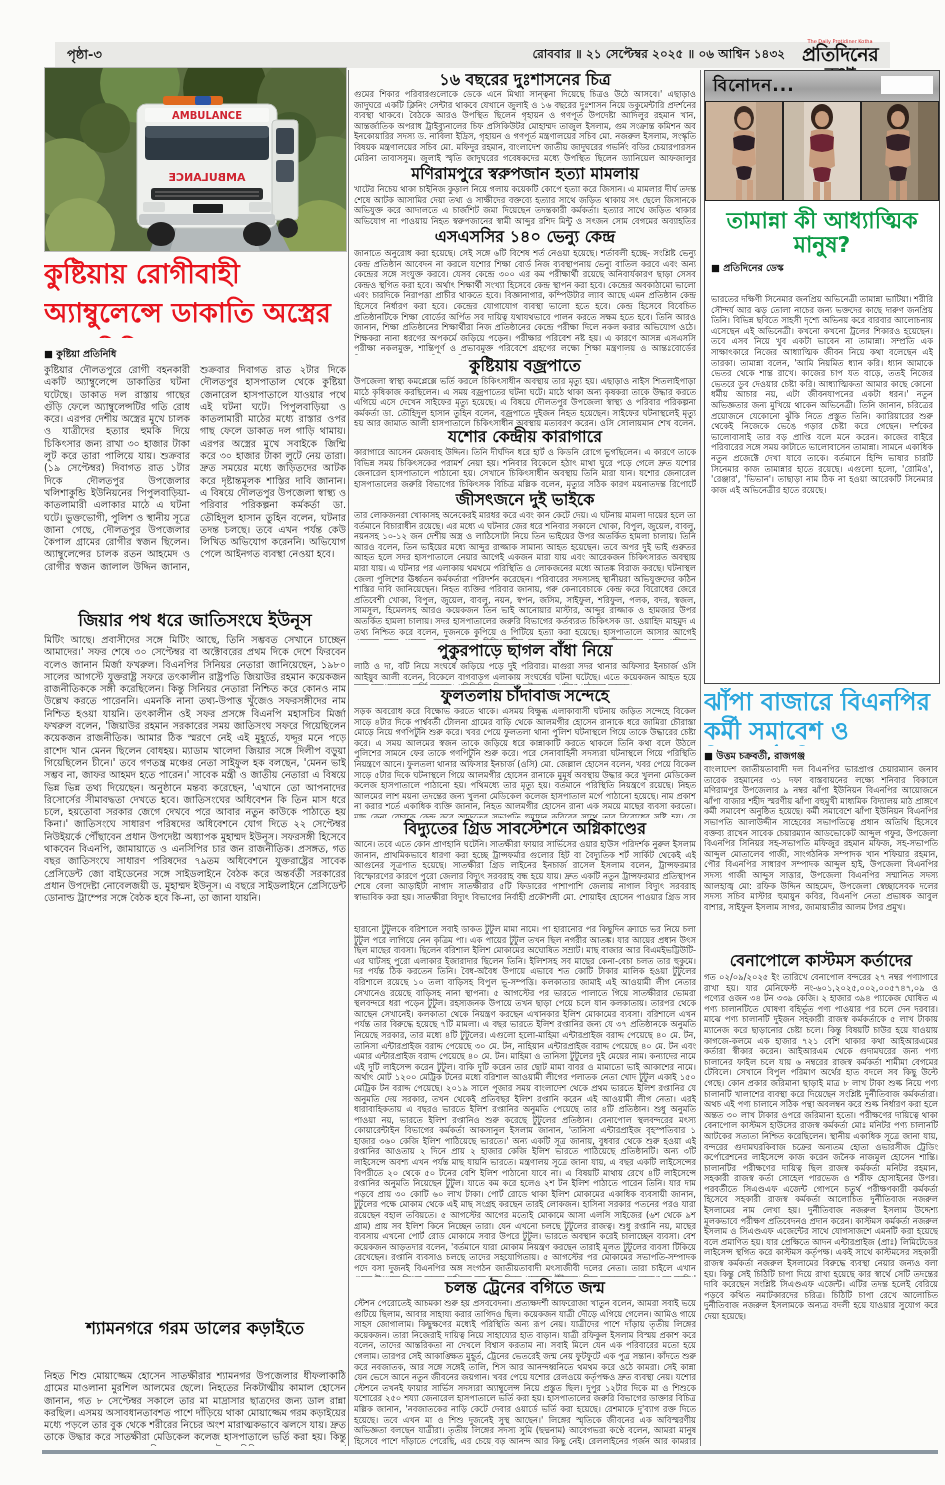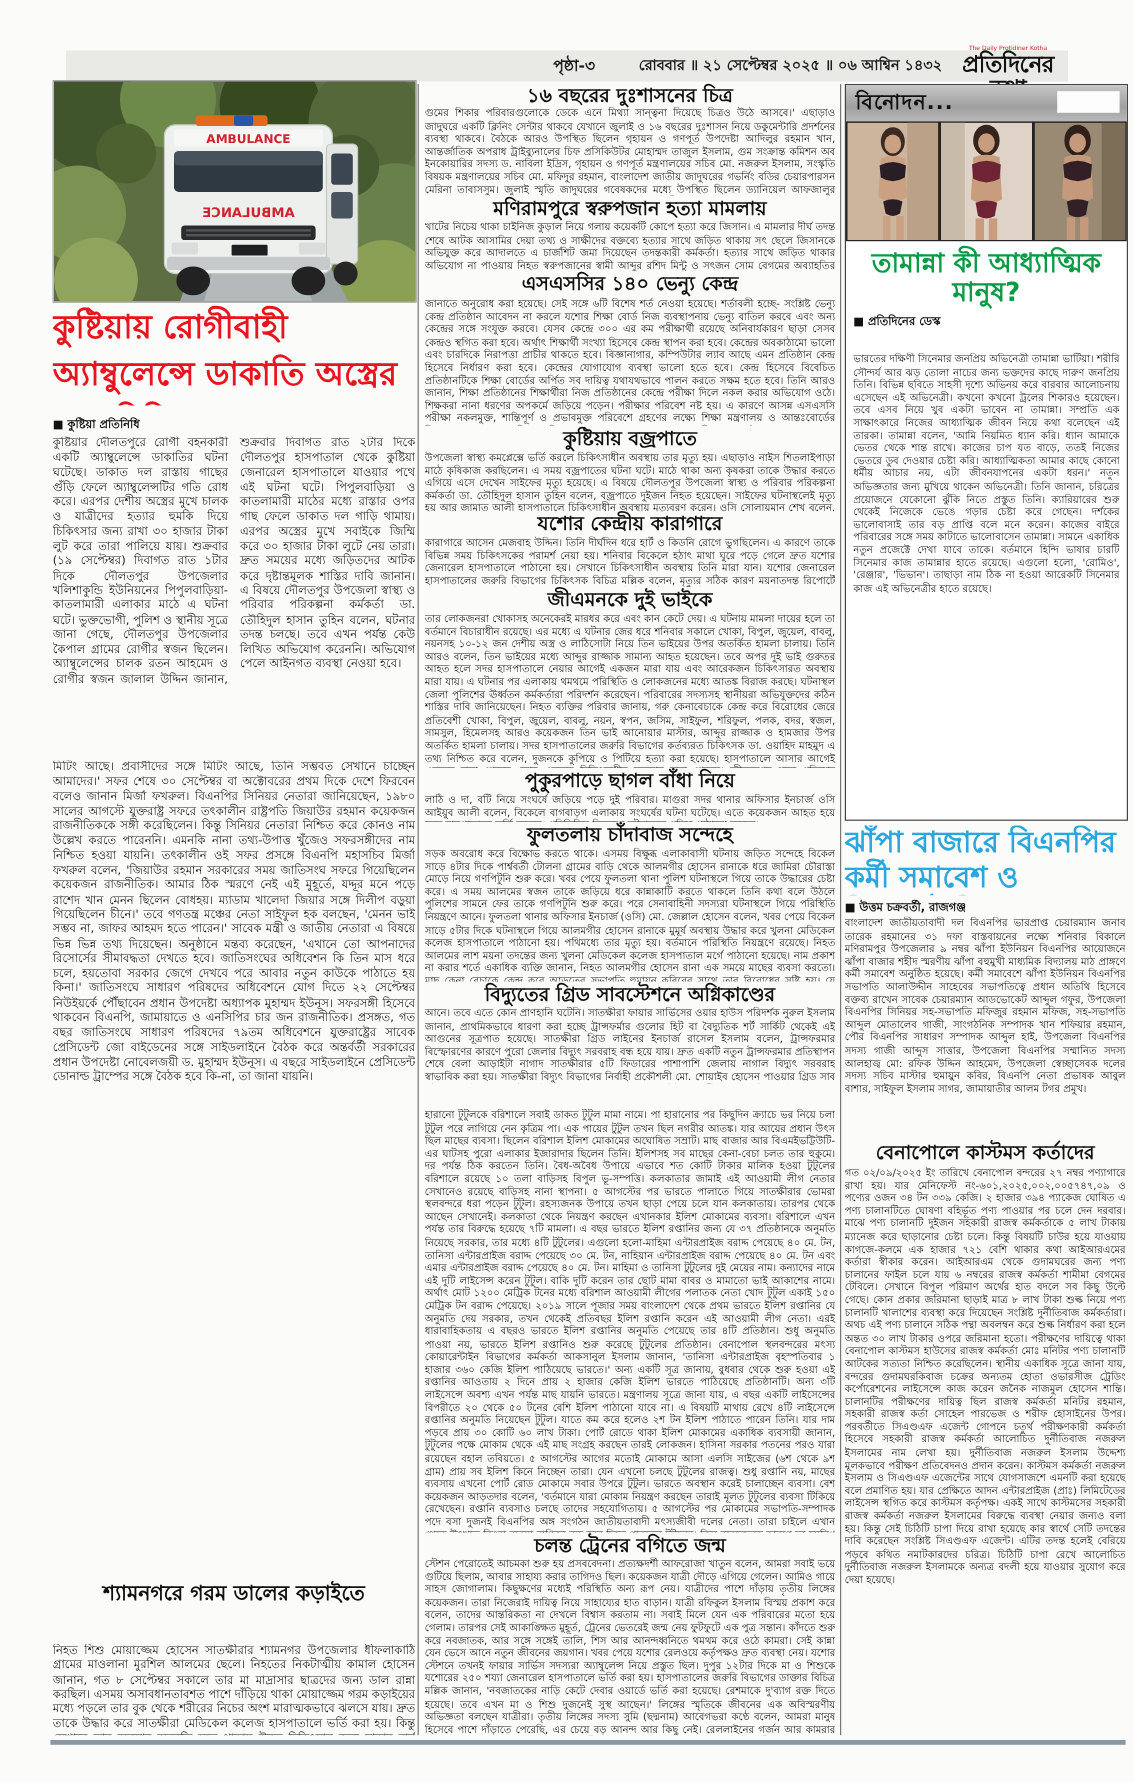--- a/index.html
+++ b/index.html
@@ -1,18 +1,18 @@
 <!DOCTYPE html>
 <html><head>
 <meta charset="utf-8">
 <style>
   html,body{margin:0;padding:0;background:#f4f4f1;}
   #page{position:relative;width:945px;height:1485px;background:#fbfbf9;overflow:hidden;
         font-family:"DejaVu Sans","Liberation Sans",sans-serif;color:#1b1b1b;}
-  .abs{position:absolute;justify-content:center;}
+  .abs{position:absolute;}
   
   .hdr-strip{left:55px;top:42px;width:835px;height:26px;background:#e9e9e6;display:flex;align-items:center;}
   .page-label{font-size:13px;font-weight:bold;margin-left:12px;}
   .date-line{position:absolute;right:105px;font-size:12px;font-weight:bold;white-space:nowrap;}
   .logo-wrap{position:absolute;right:0px;top:-4px;width:100px;height:32px;text-align:center;}
   .logo-tag{font-size:5px;color:#c22;line-height:6px;}
   .logo-txt{font-size:19px;font-weight:900;color:#111;line-height:20px;letter-spacing:-0.5px;}
   
   .vrule{width:1px;background:#777;}
   .hrule{background:#8b97a1;}
@@ -92,47 +92,48 @@
       <ellipse cx="116" cy="166" rx="14" ry="12" fill="#222"></ellipse>
       <ellipse cx="212" cy="166" rx="14" ry="12" fill="#222"></ellipse>
       <ellipse cx="243" cy="160" rx="10" ry="10" fill="#262626"></ellipse>
     </svg>
   </div>
 
   <div class="abs hl-red" style="left:44px;top:254px;width:302px;height:84px;overflow:hidden;">কুষ্টিয়ায় রোগীবাহী অ্যাম্বুলেন্সে ডাকাতি অস্ত্রের মুখে চিকিৎসার ৩০ হাজার টাকা লুট</div>
   <div class="abs byline" style="left:44px;top:347px;width:200px;">■ কুষ্টিয়া প্রতিনিধি</div>
   <div class="abs body-lg twocol" style="left:44px;top:364px;width:302px;height:241px;">কুষ্টিয়ার দৌলতপুরে রোগী বহনকারী একটি অ্যাম্বুলেন্সে ডাকাতির ঘটনা ঘটেছে। ডাকাত দল রাস্তায় গাছের গুঁড়ি ফেলে অ্যাম্বুলেন্সটির গতি রোধ করে। এরপর দেশীয় অস্ত্রের মুখে চালক ও যাত্রীদের হত্যার হুমকি দিয়ে চিকিৎসার জন্য রাখা ৩০ হাজার টাকা লুট করে তারা পালিয়ে যায়। শুক্রবার (১৯ সেপ্টেম্বর) দিবাগত রাত ১টার দিকে দৌলতপুর উপজেলার খলিশাকুন্ডি ইউনিয়নের পিপুলবাড়িয়া-কাতলামারী এলাকার মাঠে এ ঘটনা ঘটে। ভুক্তভোগী, পুলিশ ও স্থানীয় সূত্রে জানা গেছে, দৌলতপুর উপজেলার কৈপাল গ্রামের রোগীর স্বজন ছিলেন। অ্যাম্বুলেন্সের চালক রতন আহমেদ ও রোগীর স্বজন জালাল উদ্দিন জানান, শুক্রবার দিবাগত রাত ২টার দিকে দৌলতপুর হাসপাতাল থেকে কুষ্টিয়া জেনারেল হাসপাতালে যাওয়ার পথে এই ঘটনা ঘটে। পিপুলবাড়িয়া ও কাতলামারী মাঠের মধ্যে রাস্তার ওপর গাছ ফেলে ডাকাত দল গাড়ি থামায়। এরপর অস্ত্রের মুখে সবাইকে জিম্মি করে ৩০ হাজার টাকা লুটে নেয় তারা। দ্রুত সময়ের মধ্যে জড়িতদের আটক করে দৃষ্টান্তমূলক শাস্তির দাবি জানান। এ বিষয়ে দৌলতপুর উপজেলা স্বাস্থ্য ও পরিবার পরিকল্পনা কর্মকর্তা ডা. তৌহিদুল হাসান তুহিন বলেন, ঘটনার তদন্ত চলছে। তবে এখন পর্যন্ত কেউ লিখিত অভিযোগ করেননি। অভিযোগ পেলে আইনগত ব্যবস্থা নেওয়া হবে।</div>
 
+  <div class="abs hl-mid" style="left:44px;top:610px;width:302px;font-size:17px;">জিয়ার পথ ধরে জাতিসংঘে ইউনূস</div>
   <div class="abs body-lg" style="left:44px;top:634px;width:302px;height:708px;">মিটিং আছে। প্রবাসীদের সঙ্গে মিটিং আছে, তিনি সম্ভবত সেখানে চাচ্ছেন আমাদের।' সফর শেষে ৩০ সেপ্টেম্বর বা অক্টোবরের প্রথম দিকে দেশে ফিরবেন বলেও জানান মির্জা ফখরুল। বিএনপির সিনিয়র নেতারা জানিয়েছেন, ১৯৮০ সালের আগস্টে যুক্তরাষ্ট্র সফরে তৎকালীন রাষ্ট্রপতি জিয়াউর রহমান কয়েকজন রাজনীতিককে সঙ্গী করেছিলেন। কিন্তু সিনিয়র নেতারা নিশ্চিত করে কোনও নাম উল্লেখ করতে পারেননি। এমনকি নানা তথ্য-উপাত্ত খুঁজেও সফরসঙ্গীদের নাম নিশ্চিত হওয়া যায়নি। তৎকালীন ওই সফর প্রসঙ্গে বিএনপি মহাসচিব মির্জা ফখরুল বলেন, 'জিয়াউর রহমান সরকারের সময় জাতিসংঘ সফরে গিয়েছিলেন কয়েকজন রাজনীতিক। আমার ঠিক স্মরণে নেই এই মুহূর্তে, যদ্দূর মনে পড়ে রাশেদ খান মেনন ছিলেন বোধহয়। ম্যাডাম খালেদা জিয়ার সঙ্গে দিলীপ বড়ুয়া গিয়েছিলেন চীনে।' তবে গণতন্ত্র মঞ্চের নেতা সাইফুল হক বলছেন, 'মেনন ভাই সম্ভব না, জাফর আহমদ হতে পারেন।' সাবেক মন্ত্রী ও জাতীয় নেতারা এ বিষয়ে ভিন্ন ভিন্ন তথ্য দিয়েছেন। অনুষ্ঠানে মন্তব্য করেছেন, 'এখানে তো আপনাদের রিসোর্সের সীমাবদ্ধতা দেখতে হবে। জাতিসংঘের অধিবেশন কি তিন মাস ধরে চলে, হয়তোবা সরকার জেগে দেখবে পরে আবার নতুন কাউকে পাঠাতে হয় কিনা।' জাতিসংঘে সাধারণ পরিষদের অধিবেশনে যোগ দিতে ২২ সেপ্টেম্বর নিউইয়র্কে পৌঁছাবেন প্রধান উপদেষ্টা অধ্যাপক মুহাম্মদ ইউনূস। সফরসঙ্গী হিসেবে থাকবেন বিএনপি, জামায়াতে ও এনসিপির চার জন রাজনীতিক। প্রসঙ্গত, গত বছর জাতিসংঘে সাধারণ পরিষদের ৭৯তম অধিবেশনে যুক্তরাষ্ট্রের সাবেক প্রেসিডেন্ট জো বাইডেনের সঙ্গে সাইডলাইনে বৈঠক করে অন্তর্বর্তী সরকারের প্রধান উপদেষ্টা নোবেলজয়ী ড. মুহাম্মদ ইউনূস। এ বছরে সাইডলাইনে প্রেসিডেন্ট ডোনাল্ড ট্রাম্পের সঙ্গে বৈঠক হবে কি-না, তা জানা যায়নি।</div>
 
   <div class="abs hl-mid" style="left:44px;top:1318px;width:302px;font-size:17px;">শ্যামনগরে গরম ডালের কড়াইতে</div>
   <div class="abs body-lg" style="left:44px;top:1370px;width:302px;height:76px;">নিহত শিশু মোয়াজ্জেম হোসেন সাতক্ষীরার শ্যামনগর উপজেলার ধীফলাকাঠি গ্রামের মাওলানা মুরশিল আলমের ছেলে। নিহতের নিকটাত্মীয় কামাল হোসেন জানান, গত ৮ সেপ্টেম্বর সকালে তার মা মাদ্রাসার ছাত্রদের জন্য ডাল রান্না করছিল। এসময় অসাবধানতাবশত পাশে দাঁড়িয়ে থাকা মোয়াজ্জেম গরম কড়াইয়ের মধ্যে পড়লে তার বুক থেকে শরীরের নিচের অংশ মারাত্মকভাবে ঝলসে যায়। দ্রুত তাকে উদ্ধার করে সাতক্ষীরা মেডিকেল কলেজ হাসপাতালে ভর্তি করা হয়। কিন্তু সেখানে তার অবস্থার অবনতি হতে থাকায় উন্নত চিকিৎসার জন্য ঢাকার বার্ন ইউনিটে স্থানান্তর করা হয়। সেখানে চিকিৎসাধীন অবস্থায় শুক্রবার রাতে মোয়াজ্জেম শেষ নিঃশ্বাস ত্যাগ করে। শনিবার সকালে মৃতদেহ বাড়িতে আনা হয়।</div>
 
   <div class="abs hl-mid" style="left:354px;top:70px;width:342px;">১৬ বছরের দুঃশাসনের চিত্র</div>
   <div class="abs body-txt" style="left:354px;top:89px;width:342px;height:74px;">গুমের শিকার পরিবারগুলোকে ডেকে এনে মিথ্যা সান্ত্বনা দিয়েছে চিত্রও উঠে আসবে।' এছাড়াও জাদুঘরে একটি ক্লিনিং সেন্টার থাকবে যেখানে জুলাই ও ১৬ বছরের দুঃশাসন নিয়ে ডকুমেন্টারি প্রদর্শনের ব্যবস্থা থাকবে। বৈঠকে আরও উপস্থিত ছিলেন গৃহায়ন ও গণপূর্ত উপদেষ্টা আদিলুর রহমান খান, আন্তর্জাতিক অপরাধ ট্রাইব্যুনালের চিফ প্রসিকিউটর মোহাম্মদ তাজুল ইসলাম, গুম সংক্রান্ত কমিশন অব ইনকোয়ারির সদস্য ড. নাবিলা ইদ্রিস, গৃহায়ন ও গণপূর্ত মন্ত্রণালয়ের সচিব মো. নজরুল ইসলাম, সংস্কৃতি বিষয়ক মন্ত্রণালয়ের সচিব মো. মফিদুর রহমান, বাংলাদেশ জাতীয় জাদুঘরের গভর্নিং বডির চেয়ারপারসন মেরিনা তাবাসসুম। জুলাই স্মৃতি জাদুঘরের গবেষকদের মধ্যে উপস্থিত ছিলেন ড্যানিয়েল আফজালুর রহমান, কবি হাসান রোবায়েত, মালিহা নামলাহা, জাদুঘরের শিল্পী তেজশ হালদার জশ, মোসফিকুর রহমান জোহান, জাদুঘরের স্থপতি সালাউদ্দিন আহমেদ এবং সমন্বয়কারী হাসান এমাম।</div>
 
   <div class="abs hl-mid" style="left:354px;top:164px;width:342px;">মণিরামপুরে স্বরুপজান হত্যা মামলায়</div>
   <div class="abs body-txt" style="left:354px;top:184px;width:342px;height:42px;">খাটের নিচেয় থাকা চাইনিজ কুড়াল নিয়ে গলায় কয়েকটি কোপে হত্যা করে জিসান। এ মামলার দীর্ঘ তদন্ত শেষে আটক আসামির দেয়া তথ্য ও সাক্ষীদের বক্তব্যে হত্যার সাথে জড়িত থাকায় সৎ ছেলে জিসানকে অভিযুক্ত করে আদালতে এ চার্জশিট জমা দিয়েছেন তদন্তকারী কর্মকর্তা। হত্যার সাথে জড়িত থাকার অভিযোগ না পাওয়ায় নিহত স্বরুপজানের স্বামী আব্দুর রশিদ মিন্টু ও সৎজন সোম বেগমের অব্যাহতির আবেদন করা হয়েছে চার্জশিটে। চার্জশিটে অভিযুক্ত জিসানকে আটক দেখানো হয়েছে।</div>
 
   <div class="abs hl-mid" style="left:354px;top:227px;width:342px;">এসএসসির ১৪০ ভেন্যু কেন্দ্র</div>
   <div class="abs body-txt" style="left:354px;top:248px;width:342px;height:107px;">জানাতে অনুরোধ করা হয়েছে। সেই সঙ্গে ৬টি বিশেষ শর্ত নেওয়া হয়েছে। শর্তাবলী হচ্ছে- সংশ্লিষ্ট ভেন্যু কেন্দ্র প্রতিষ্ঠান আবেদন না করলে যশোর শিক্ষা বোর্ড নিজ ব্যবস্থাপনায় ভেন্যু বাতিল করবে এবং অন্য কেন্দ্রের সঙ্গে সংযুক্ত করবে। যেসব কেন্দ্রে ৩০০ এর কম পরীক্ষার্থী রয়েছে অনিবার্যকারণ ছাড়া সেসব কেন্দ্রও স্থগিত করা হবে। অর্থাৎ শিক্ষার্থী সংখ্যা হিসেবে কেন্দ্র স্থাপন করা হবে। কেন্দ্রের অবকাঠামো ভালো এবং চারদিকে নিরাপত্তা প্রাচীর থাকতে হবে। বিজ্ঞানাগার, কম্পিউটার ল্যাব আছে এমন প্রতিষ্ঠান কেন্দ্র হিসেবে নির্ধারণ করা হবে। কেন্দ্রের যোগাযোগ ব্যবস্থা ভালো হতে হবে। কেন্দ্র হিসেবে বিবেচিত প্রতিষ্ঠানটিকে শিক্ষা বোর্ডের অর্পিত সব দায়িত্ব যথাযথভাবে পালন করতে সক্ষম হতে হবে। তিনি আরও জানান, শিক্ষা প্রতিষ্ঠানের শিক্ষার্থীরা নিজ প্রতিষ্ঠানের কেন্দ্রে পরীক্ষা দিলে নকল করার অভিযোগ ওঠে। শিক্ষকরা নানা ধরণের অপকর্মে জড়িয়ে পড়েন। পরীক্ষার পরিবেশ নষ্ট হয়। এ কারণে আসন্ন এসএসসি পরীক্ষা নকলমুক্ত, শান্তিপূর্ণ ও প্রভাবমুক্ত পরিবেশে গ্রহণের লক্ষ্যে শিক্ষা মন্ত্রণালয় ও আন্তঃবোর্ডের সিদ্ধান্তে ভেন্যু কেন্দ্র বাতিলের সিদ্ধান্ত নেওয়া হয়েছে। ভেন্যু কেন্দ্র বাতিল হলে দুই-এক জায়গায় কেন্দ্র বাড়তে পারে। তবে পুরো বিষয়টি সুন্দরভাবে সম্পন্ন করার জন্য যথেষ্ট সময় হাতে রয়েছে। যশোর বোর্ড আসন্ন এসএসসি পরীক্ষা নকলমুক্ত, শান্তিপূর্ণ ও প্রভাবমুক্ত পরিবেশেই সম্পন্ন করবে।</div>
 
   <div class="abs hl-mid" style="left:354px;top:356px;width:342px;">কুষ্টিয়ায় বজ্রপাতে</div>
   <div class="abs body-txt" style="left:354px;top:376px;width:342px;height:50px;">উপজেলা স্বাস্থ্য কমপ্লেক্সে ভর্তি করলে চিকিৎসাধীন অবস্থায় তার মৃত্যু হয়। এছাড়াও নাইস শিতলাইপাড়া মাঠে কৃষিকাজ করছিলেন। এ সময় বজ্রপাতের ঘটনা ঘটে। মাঠে থাকা অন্য কৃষকরা তাকে উদ্ধার করতে এগিয়ে এসে দেখেন সাইফের মৃত্যু হয়েছে। এ বিষয়ে দৌলতপুর উপজেলা স্বাস্থ্য ও পরিবার পরিকল্পনা কর্মকর্তা ডা. তৌহিদুল হাসান তুহিন বলেন, বজ্রপাতে দুইজন নিহত হয়েছেন। সাইফের ঘটনাস্থলেই মৃত্যু হয় আর জামাত আলী হাসপাতালে চিকিৎসাধীন অবস্থায় মৃত্যুবরণ করেন। ওসি সোলায়মান শেখ বলেন, বজ্রপাতে দুইজনের মৃত্যু হয়েছে। আইনি প্রক্রিয়া শেষে মরদেহ স্বজনদের কাছে হস্তান্তর করা হয়েছে।</div>
 
   <div class="abs hl-mid" style="left:354px;top:427px;width:342px;">যশোর কেন্দ্রীয় কারাগারে</div>
   <div class="abs body-txt" style="left:354px;top:447px;width:342px;height:42px;">কারাগারে আসেন মেজবাহ উদ্দিন। তিনি দীর্ঘদিন ধরে হার্ট ও কিডনি রোগে ভুগছিলেন। এ কারণে তাকে বিভিন্ন সময় চিকিৎসকের পরামর্শ নেয়া হয়। শনিবার বিকেলে হঠাৎ মাথা ঘুরে পড়ে গেলে দ্রুত যশোর জেনারেল হাসপাতালে পাঠানো হয়। সেখানে চিকিৎসাধীন অবস্থায় তিনি মারা যান। যশোর জেনারেল হাসপাতালের জরুরি বিভাগের চিকিৎসক বিচিত্র মল্লিক বলেন, মৃত্যুর সঠিক কারণ ময়নাতদন্ত রিপোর্টে জানা যাবে। তবে প্রাথমিকভাবে ধারণা করা হচ্ছে, তিনি হার্টের রোগী ছিলেন, সে কারণেই তার মৃত্যু হতে পারে। মৃত্যুর খবর পেয়ে কারা প্রশাসন আইনানুগ প্রক্রিয়া শুরু করেছে।</div>
 
-  <div class="abs hl-mid" style="left:354px;top:490px;width:342px;">জীএমনকে দুই ভাইকে</div>
+  <div class="abs hl-mid" style="left:354px;top:490px;width:342px;">জীসৎজনে দুই ভাইকে</div>
   <div class="abs body-txt" style="left:354px;top:510px;width:342px;height:130px;">তার লোকজনরা খোকাসহ অনেকেরই মারধর করে এবং কান কেটে দেয়। এ ঘটনায় মামলা দায়ের হলে তা বর্তমানে বিচারাধীন রয়েছে। এর মধ্যে এ ঘটনার জের ধরে শনিবার সকালে খোকা, বিপুল, জুয়েল, বাবলু, নয়নসহ ১০-১২ জন দেশীয় অস্ত্র ও লাঠিসোটা নিয়ে তিন ভাইয়ের উপর অতর্কিত হামলা চালায়। তিনি আরও বলেন, তিন ভাইয়ের মধ্যে আব্দুর রাজ্জাক সামান্য আহত হয়েছেন। তবে অপর দুই ভাই গুরুতর আহত হলে সদর হাসপাতালে নেয়ার আগেই একজন মারা যায় এবং আরেকজন চিকিৎসারত অবস্থায় মারা যায়। এ ঘটনার পর এলাকায় থমথমে পরিস্থিতি ও লোকজনের মধ্যে আতঙ্ক বিরাজ করছে। ঘটনাস্থল জেলা পুলিশের ঊর্ধ্বতন কর্মকর্তারা পরিদর্শন করেছেন। পরিবারের সদস্যসহ স্থানীয়রা অভিযুক্তদের কঠিন শাস্তির দাবি জানিয়েছেন। নিহত ব্যক্তির পরিবার জানায়, গরু কেনাবেচাকে কেন্দ্র করে বিরোধের জেরে প্রতিবেশী খোকা, বিপুল, জুয়েল, বাবলু, নয়ন, স্বপন, জসিম, সাইফুল, শরিফুল, পলক, বদর, স্বজল, সামসুল, হিমেলসহ আরও কয়েকজন তিন ভাই আনোয়ার মাস্টার, আব্দুর রাজ্জাক ও হামজার উপর অতর্কিত হামলা চালায়। সদর হাসপাতালের জরুরি বিভাগের কর্তব্যরত চিকিৎসক ডা. ওয়াহিদ মাহমুদ এ তথ্য নিশ্চিত করে বলেন, দুজনকে কুপিয়ে ও পিটিয়ে হত্যা করা হয়েছে। হাসপাতালে আসার আগেই একজন মারা গেছেন, আর একজন চিকিৎসাধীন অবস্থায় মারা গেছেন। জীবননগর থানা পুলিশের ভারপ্রাপ্ত কর্মকর্তা (ওসি) মামুন হোসেন বিশ্বাস বলেন, প্রতিবেশীর সঙ্গে গরু কেনাবেচা নিয়ে তাদের মধ্যে পূর্ব থেকে বিরোধ চলে আসছিল। আজ মাঠের মধ্যে কুপিয়ে ও পিটিয়ে হত্যা করেছে বলে শুনেছি। মরদেহ হাসপাতালে আছে। অভিযুক্তদের ধরতে অভিযান চলছে।</div>
 
   <div class="abs hl-mid" style="left:354px;top:641px;width:342px;">পুকুরপাড়ে ছাগল বাঁধা নিয়ে</div>
   <div class="abs body-txt" style="left:354px;top:661px;width:342px;height:24px;">লাঠি ও দা, বটি নিয়ে সংঘর্ষে জড়িয়ে পড়ে দুই পরিবার। মাগুরা সদর থানার অফিসার ইনচার্জ ওসি আইয়ুব আলী বলেন, বিকেলে বাগবাড়গ এলাকায় সংঘর্ষের ঘটনা ঘটেছে। এতে কয়েকজন আহত হয়ে সদর হাসপাতালে ভর্তি হয়েছে। পরিস্থিতির নিয়ন্ত্রণে ঘটনাস্থলে পুলিশ পাঠানো হয়েছে।</div>
 
-  <div class="abs hl-mid" style="left:354px;top:686px;width:342px;">ফুলতলায় চাঁদাবাজ সন্দেহে</div>
+  <div class="abs hl-mid" style="left:354px;top:686px;width:342px;font-family:Liberation Serif, serif;">ফুলতলায় চাঁদাবাজ সন্দেহে</div>
   <div class="abs body-txt" style="left:354px;top:706px;width:342px;height:112px;">সড়ক অবরোধ করে বিক্ষোভ করতে থাকে। এসময় বিক্ষুব্ধ এলাকাবাসী ঘটনায় জড়িত সন্দেহে বিকেল সাড়ে ৪টার দিকে পার্শ্ববর্তী টোলনা গ্রামের বাড়ি থেকে আলমগীর হোসেন রানাকে ধরে জামিরা চৌরাস্তা মোড়ে নিয়ে গণপিটুনি শুরু করে। খবর পেয়ে ফুলতলা থানা পুলিশ ঘটনাস্থলে গিয়ে তাকে উদ্ধারের চেষ্টা করে। এ সময় আলমের স্বজন তাকে জড়িয়ে ধরে কান্নাকাটি করতে থাকলে তিনি কথা বলে উঠলে পুলিশের সামনে ফের তাকে গণপিটুনি শুরু করে। পরে সেনাবাহিনী সদস্যরা ঘটনাস্থলে গিয়ে পরিস্থিতি নিয়ন্ত্রণে আনে। ফুলতলা থানার অফিসার ইনচার্জ (ওসি) মো. জেল্লাল হোসেন বলেন, খবর পেয়ে বিকেল সাড়ে ৫টার দিকে ঘটনাস্থলে গিয়ে আলমগীর হোসেন রানাকে মুমূর্ষ অবস্থায় উদ্ধার করে খুলনা মেডিকেল কলেজ হাসপাতালে পাঠানো হয়। পথিমধ্যে তার মৃত্যু হয়। বর্তমানে পরিস্থিতি নিয়ন্ত্রণে রয়েছে। নিহত আলমের লাশ ময়না তদন্তের জন্য খুলনা মেডিকেল কলেজ হাসপাতাল মর্গে পাঠানো হয়েছে। নাম প্রকাশ না করার শর্তে একাধিক ব্যক্তি জানান, নিহত আলমগীর হোসেন রানা এক সময়ে মাছের ব্যবসা করতো। মাছ কেনা বেচাকে কেন্দ্র করে আড়তের সভাপতি হুমায়ুন কবিরের সাথে তার বিরোধের সৃষ্টি হয়। যে কারণে ওই আড়তে আলমের মাছ কেনা বন্ধ হয়ে যায়। যদিও আড়তদার এ অভিযোগ অস্বীকার করেন। জামিরা বাজার ও আশপাশ এলাকায় থমথমে অবস্থা বিরাজ করছে।</div>
 
   <div class="abs hl-mid" style="left:354px;top:819px;width:342px;">বিদ্যুতের গ্রিড সাবস্টেশনে অগ্নিকাণ্ডের</div>
   <div class="abs body-txt" style="left:354px;top:839px;width:342px;height:64px;">আনে। তবে এতে কোন প্রাণহানি ঘটেনি। সাতক্ষীরা ফায়ার সার্ভিসের ওয়ার হাউস পরিদর্শক নুরুল ইসলাম জানান, প্রাথমিকভাবে ধারণা করা হচ্ছে ট্রান্সফর্মার গুলোর হিট বা বৈদ্যুতিক শর্ট সার্কিট থেকেই এই আগুনের সূত্রপাত হয়েছে। সাতক্ষীরা গ্রিড লাইনের ইনচার্জ রাসেল ইসলাম বলেন, ট্রান্সফরমার বিস্ফোরণের কারণে পুরো জেলার বিদ্যুৎ সরবরাহ বন্ধ হয়ে যায়। দ্রুত একটি নতুন ট্রান্সফরমার প্রতিস্থাপন শেষে বেলা আড়াইটা নাগাদ সাতক্ষীরার ৫টি ফিডারের পাশাপাশি জেলায় নাগাল বিদ্যুৎ সরবরাহ স্বাভাবিক করা হয়। সাতক্ষীরা বিদ্যুৎ বিভাগের নির্বাহী প্রকৌশলী মো. শোয়াইব হোসেন পাওয়ার গ্রিড সাব স্টেশনে অগ্নিকাণ্ডের ঘটনা নিশ্চিত করে বলেন, ফায়ার সার্ভিসের কর্মীরা এক ঘণ্টার চেষ্টায় আগুন নিয়ন্ত্রণে আনে। সাথে সাথে বিদ্যুৎ সরবরাহ স্বাভাবিক করার জন্য কাজ শুরু করা হয়। বেলা আড়াইটা থেকে পর্যায়ক্রমে সব স্থানে বিদ্যুৎ সরবরাহ স্বাভাবিক করা হয়।</div>
 
   <div class="abs body-txt" style="left:354px;top:924px;width:342px;height:353px;">হারানো টুটুলকে বরিশালে সবাই ডাকত টুটুল মামা নামে। পা হারানোর পর কিছুদিন ক্র্যাচে ভর নিয়ে চলা টুটুল পরে লাগিয়ে নেন কৃত্রিম পা। এক পায়ের টুটুল তখন ছিল নগরীর আতঙ্ক। যার আয়ের প্রধান উৎস ছিল মাছের ব্যবসা। ছিলেন বরিশাল ইলিশ মোকামের অঘোষিত সম্রাট। মাছ বাজার আর বিএমইভট্টিউটি-এর ঘাটসহ পুরো এলাকার ইজারাদার ছিলেন তিনি। ইলিশসহ সব মাছের কেনা-বেচা চলত তার হুকুমে। দর পর্যন্ত ঠিক করতেন তিনি। বৈধ-অবৈধ উপায়ে এভাবে শত কোটি টাকার মালিক হওয়া টুটুলের বরিশালে রয়েছে ১০ তলা বাড়িসহ বিপুল ভূ-সম্পত্তি। কলকাতার জামাই এই আওয়ামী লীগ নেতার সেখানেও রয়েছে বাড়িসহ নানা স্থাপনা। ৫ আগস্টের পর ভারতে পালাতে গিয়ে সাতক্ষীরার ভোমরা স্থলবন্দরে ধরা পড়েন টুটুল। রহস্যজনক উপায়ে তখন ছাড়া পেয়ে চলে যান কলকাতায়। তারপর থেকে আছেন সেখানেই। কলকাতা থেকে নিয়ন্ত্রণ করছেন এখানকার ইলিশ মোকামের ব্যবসা। বরিশালে এখন পর্যন্ত তার বিরুদ্ধে হয়েছে ৭টি মামলা। এ বছর ভারতে ইলিশ রপ্তানির জন্য যে ৩৭ প্রতিষ্ঠানকে অনুমতি নিয়েছে সরকার, তার মধ্যে ৪টি টুটুলের। এগুলো হলো-মাহিমা এন্টারপ্রাইজ বরাদ্দ পেয়েছে ৪০ মে. টন, তানিসা এন্টারপ্রাইজ বরাদ্দ পেয়েছে ৩০ মে. টন, নাহিয়ান এন্টারপ্রাইজ বরাদ্দ পেয়েছে ৪০ মে. টন এবং এমার এন্টারপ্রাইজ বরাদ্দ পেয়েছে ৪০ মে. টন। মাহিমা ও তানিসা টুটুলের দুই মেয়ের নাম। কন্যাদের নামে এই দুটি লাইসেন্স করেন টুটুল। বাকি দুটি করেন তার ছোট মামা বাবর ও  মামাতো ভাই আকাশের নামে। অর্থাৎ মোট ১২০০ মেট্রিক টনের মধ্যে বরিশাল আওয়ামী লীগের পলাতক নেতা খোদ টুটুল একাই ১৫০ মেট্রিক টন বরাদ্দ পেয়েছে। ২০১৯ সালে পূজার সময় বাংলাদেশ থেকে প্রথম ভারতে ইলিশ রপ্তানির যে অনুমতি দেয় সরকার, তখন থেকেই প্রতিবছর ইলিশ রপ্তানি করেন এই আওয়ামী লীগ নেতা। এরই ধারাবাহিকতায় এ বছরও ভারতে ইলিশ রপ্তানির অনুমতি পেয়েছে তার ৪টি প্রতিষ্ঠান। শুধু অনুমতি পাওয়া নয়, ভারতে ইলিশ রপ্তানিও শুরু করেছে টুটুলের প্রতিষ্ঠান। বেনাপোল স্থলবন্দরের মৎস্য কোয়ারেন্টাইন বিভাগের কর্মকর্তা আকসানুল ইসলাম জানান, 'তানিসা এন্টারপ্রাইজ বৃহস্পতিবার ১ হাজার ৩৬০ কেজি ইলিশ পাঠিয়েছে ভারতে।' অন্য একটি সূত্র জানায়, বুধবার থেকে শুরু হওয়া এই রপ্তানির আওতায় ২ দিনে প্রায় ২ হাজার কেজি ইলিশ ভারতে পাঠিয়েছে প্রতিষ্ঠানটি। অন্য ৩টি লাইসেন্সে অবশ্য এখন পর্যন্ত মাছ যায়নি ভারতে। মন্ত্রণালয় সূত্রে জানা যায়, এ বছর একটি লাইসেন্সের বিপরীতে ২০ থেকে ৫০ টনের বেশি ইলিশ পাঠানো যাবে না। এ বিষয়টি মাথায় রেখে ৪টি লাইসেন্সে রপ্তানির অনুমতি নিয়েছেন টুটুল। যাতে কম করে হলেও ২শ টন ইলিশ পাঠাতে পারেন তিনি। যার দাম পড়বে প্রায় ৩০ কোটি ৬০ লাখ টাকা। পোর্ট রোডে থাকা ইলিশ মোকামের একাধিক ব্যবসায়ী জানান, টুটুলের পক্ষে মোকাম থেকে এই মাছ সংগ্রহ করছেন তারই লোকজন। হাসিনা সরকার পতনের পরও যারা রয়েছেন বহাল তবিয়তে। ৫ আগস্টের আগের মতোই মোকামে আসা এলসি সাইজের (৬শ থেকে ৯শ গ্রাম) প্রায় সব ইলিশ কিনে নিচ্ছেন তারা। যেন এখনো চলছে টুটুলের রাজত্ব। শুধু রপ্তানি নয়, মাছের ব্যবসায় এখনো পোর্ট রোড মোকামে সবার উপরে টুটুল। ভারতে অবস্থান করেই চালাচ্ছেন ব্যবসা। বেশ কয়েকজন আড়তদার বলেন, 'বর্তমানে যারা মোকাম নিয়ন্ত্রণ করছেন তারাই মূলত টুটুলের ব্যবসা টিকিয়ে রেখেছেন। রপ্তানি ব্যবসাও চলছে তাদের সহযোগিতায়। ৫ আগস্টের পর মোকামের সভাপতি-সম্পাদক পদে বসা দুজনই বিএনপির অঙ্গ সংগঠন জাতীয়তাবাদী মৎস্যজীবী দলের নেতা। তারা চাইলে এখান থেকে উৎখাত কিংবা ব্যবসা-বাণিজ্য বন্ধ করে দিতে পারতেন টুটুলের। কিন্তু রহস্যজনক কারণে তা হয়নি।' এ বিষয়ে কথা বলার জন্য কলকাতায় অবস্থানরত নিরব হোসেন টুটুলের ফোন এবং হোয়াটসঅ্যাপ নম্বরে ফোন দেওয়া হলেও তিনি ধরেননি। মৎস্য আড়তদার সমিতির সাধারণ সম্পাদক ও মৎস্যজীবী দলের মহানগর সদস্য সচিব কামাল সিকদার বলেন, 'এই মোকাম তো আমার একার নয়। এখানে বিএনপি-আওয়ামী লীগসহ সব দল আছে। আমি চাইলেই তো কারও ব্যবসা বন্ধ করতে পারি না। টুটুল নেই, কিন্তু তার লোকজন ব্যবসা চালাচ্ছে। এখানে আমার কি করার আছে? তাছাড়া ইলিশ রপ্তানির অনুমতি দিয়েছে তো সরকার। আমি বাধা দেওয়ার কে।'-সূত্র যুগান্তর</div>
 
   <div class="abs hl-mid" style="left:354px;top:1278px;width:342px;">চলন্ত ট্রেনের বগিতে জন্ম</div>
   <div class="abs body-txt" style="left:354px;top:1298px;width:342px;height:148px;">স্টেশন পেরোতেই আচমকা শুরু হয় প্রসববেদনা। প্রত্যক্ষদর্শী আফরোজা খাতুন বলেন, আমরা সবাই ভয়ে গুটিয়ে ছিলাম, আবার সাহায্য করার তাগিদও ছিল। কয়েকজন যাত্রী দৌড়ে এগিয়ে গেলেন। আমিও গায়ে সাহস জোগালাম। কিছুক্ষণের মধ্যেই পরিস্থিতি অন্য রূপ নেয়। যাত্রীদের পাশে দাঁড়ায় তৃতীয় লিঙ্গের কয়েকজন। তারা নিজেরাই দায়িত্ব নিয়ে সাহায্যের হাত বাড়ান। যাত্রী রফিকুল ইসলাম বিস্ময় প্রকাশ করে বলেন, তাদের আন্তরিকতা না দেখলে বিশ্বাস করতাম না। সবাই মিলে যেন এক পরিবারের মতো হয়ে গেলাম। তারপর সেই আকাঙ্ক্ষিত মুহূর্ত, ট্রেনের ভেতরেই জন্ম নেয় ফুটফুটে এক পুত্র সন্তান। কাঁদতে শুরু করে নবজাতক, আর সঙ্গে সঙ্গেই তালি, শিস আর আনন্দধ্বনিতে থমথম করে ওঠে কামরা। সেই কান্না যেন ভেসে আনে নতুন জীবনের জয়গান। খবর পেয়ে যশোর রেলওয়ে কর্তৃপক্ষও দ্রুত ব্যবস্থা নেয়। যশোর স্টেশনে তখনই ফায়ার সার্ভিস সদস্যরা অ্যাম্বুলেন্স নিয়ে প্রস্তুত ছিল। দুপুর ১২টার দিকে মা ও শিশুকে যশোরের ২৫০ শয্যা জেনারেল হাসপাতালে ভর্তি করা হয়। হাসপাতালের জরুরি বিভাগের ডাক্তার বিচিত্র মল্লিক জানান, 'নবজাতকের নাড়ি কেটে দেবার ওয়ার্ডে ভর্তি করা হয়েছে। রেশমাকে দু'ব্যাগ রক্ত দিতে হয়েছে। তবে এখন মা ও শিশু দুজনেই সুস্থ আছেন।' লিঙ্গের স্মৃতিকে জীবনের এক অবিস্মরণীয় অভিজ্ঞতা বলছেন যাত্রীরা। তৃতীয় লিঙ্গের সদস্য সুমি (ছদ্মনাম) আবেগভরা কণ্ঠে বলেন, আমরা মানুষ হিসেবে পাশে দাঁড়াতে পেরেছি, এর চেয়ে বড় আনন্দ আর কিছু নেই। রেললাইনের গর্জন আর কামরার কোলাহলের মাঝেই যে ছোট্ট প্রাণটি পৃথিবীতে এল, তার প্রথম কান্না যেন প্রতিটি যাত্রীর কানে বাজছে। এই বিশেষ মুহূর্ত সবাইকে শিখিয়েছে, মানবিকতা কোনো সীমানা মানে না, বিপদের সময় সবাই-ই হতে পারে আপন।</div>
 

